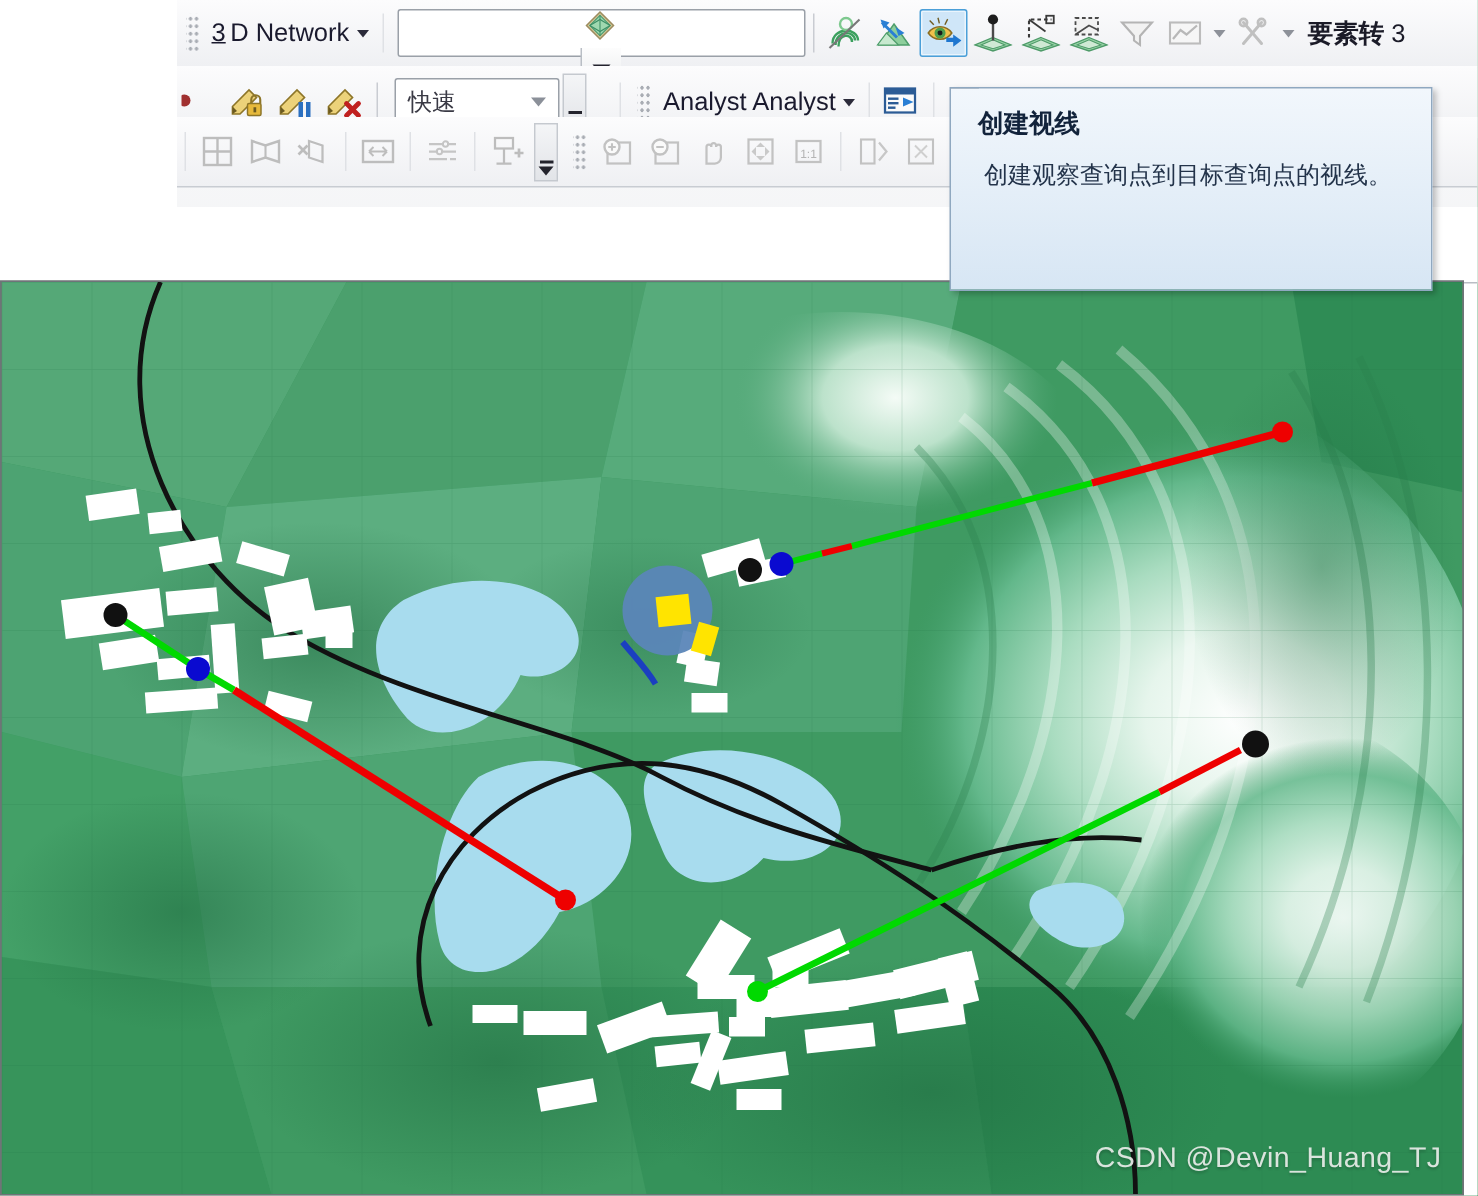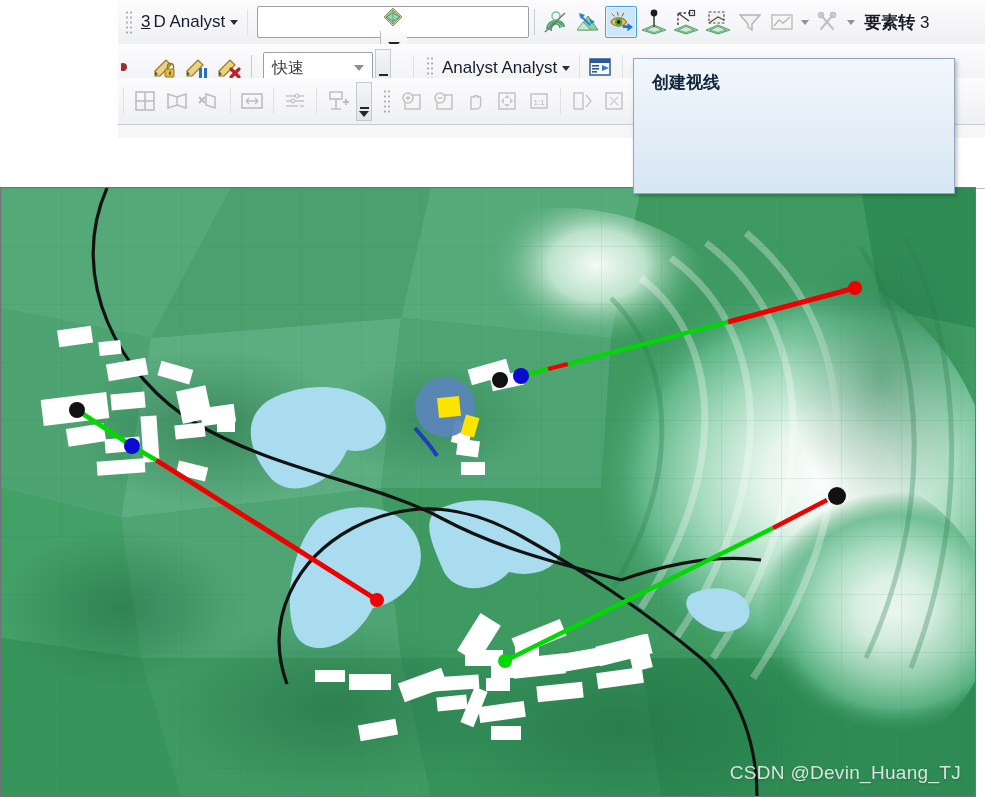--- a/index.html
+++ b/index.html
@@ -78,21 +78,21 @@
 <body>
 
 <div id="app">
 
   <div class="toolbar-area">
 
     <div class="tb-row r1">
       <div class="gripper"></div>
       <div class="menu-label">
         <u>3</u>
-          <span>D Analyst</span>
+          <span>D Network</span>
         <span class="caret"></span>
       </div>
       <div class="vsep light"></div>
 
       <div class="combo dx">
         <span class="cb-ico">
           <svg width="20" height="20" viewBox="0 0 20 20">
             <polygon points="10,1 19,10 10,19 1,10" fill="#d8c89a" stroke="#9c8c5e" stroke-width="1"></polygon>
             <polygon points="10,3.2 16.8,10 10,16.8 3.2,10" fill="#9fd8b0" stroke="#4e9e72" stroke-width=".8"></polygon>
             <polyline points="3.2,10 10,6 16.8,10" fill="none" stroke="#3d8f66" stroke-width=".8"></polyline>
@@ -369,20 +369,21 @@
             <path d="M8 8 l8 8 M16 8 l-8 8" stroke="#cfcfcf" stroke-width="1.3"></path>
           </svg>
       </div>
     </div>
 
     <div class="tb-blank"></div>
   </div>
 
   <div class="tooltip">
     <div class="tt-title">创建视线</div>
+    <div class="tt-body">创建观察查询点到目标查询点的视线。</div>
   </div>
 
   <div class="map-wrap">
     <svg class="map-svg" width="974" height="608" viewBox="0 0 974 608">
       <defs>
         <radialGradient id="hiA" cx="0.72" cy="0.48" r="0.40">
           <stop offset="0%" stop-color="#ffffff"></stop>
           <stop offset="28%" stop-color="#e6f5ec"></stop>
           <stop offset="55%" stop-color="#a9dcc0"></stop>
           <stop offset="80%" stop-color="#63b88b"></stop>

